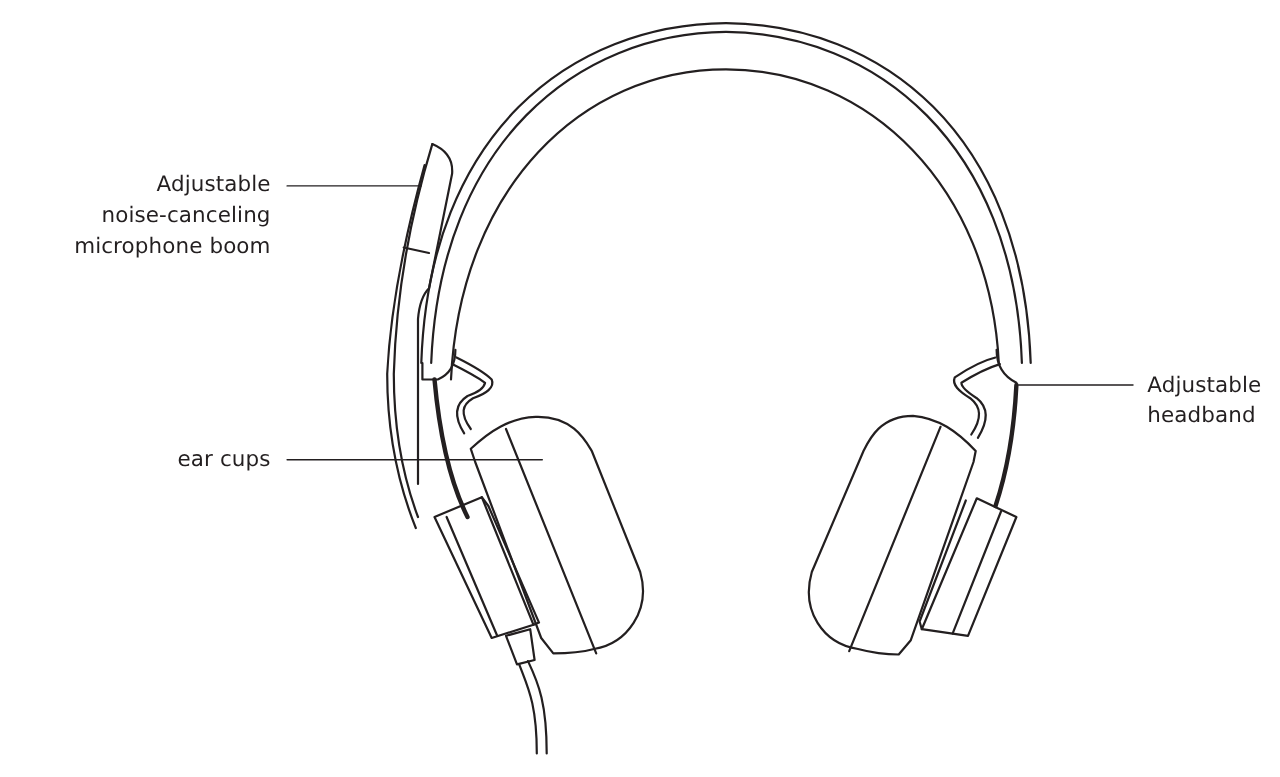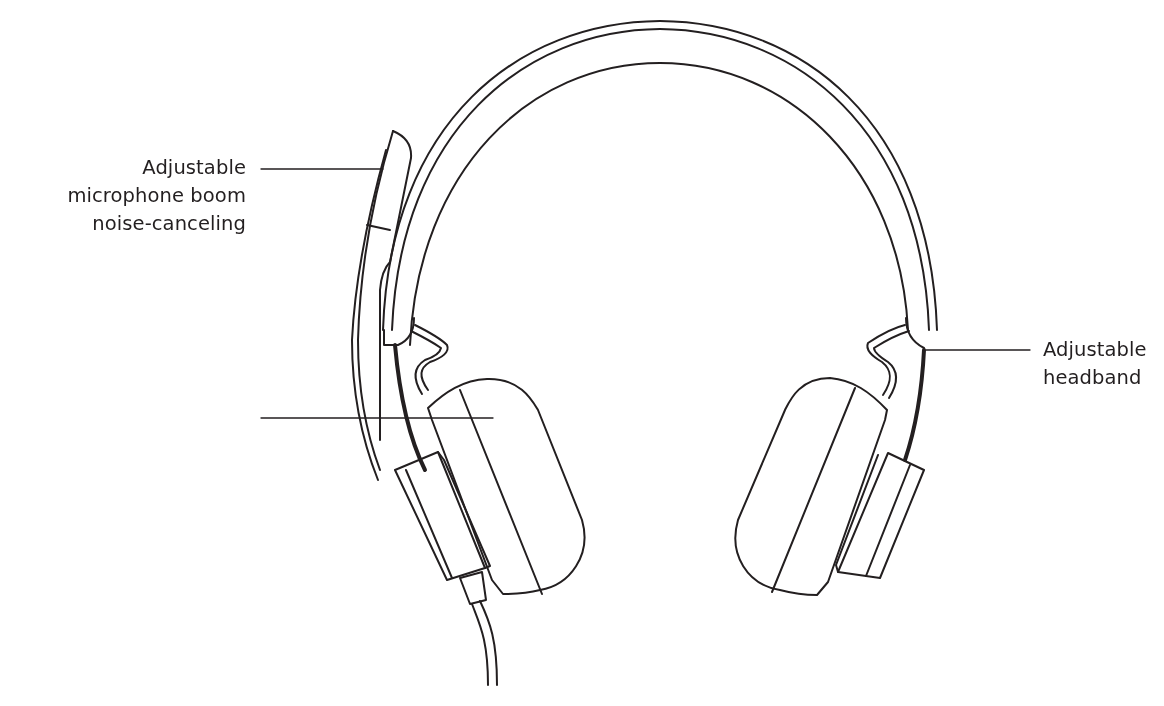--- a/index.html
+++ b/index.html
@@ -77,25 +77,26 @@
 
     <g stroke-width="1.3">
       <line x1="261" y1="169" x2="383" y2="169"></line>
       <line x1="261" y1="418" x2="493" y2="418"></line>
       <line x1="926" y1="350" x2="1030" y2="350"></line>
     </g>
   </svg>
 
   <div id="lbl-boom" class="label right">
     <span>Adjustable</span>
+    <span>noise-canceling</span>
     <span>microphone boom</span>
-    <span>noise-canceling</span>
   </div>
 
   <div id="lbl-cups" class="label right">
+    <span>ear cups</span>
   </div>
 
   <div id="lbl-band" class="label left">
     <span>Adjustable</span>
     <span>headband</span>
   </div>
 
 </div>
 
 </body></html>

